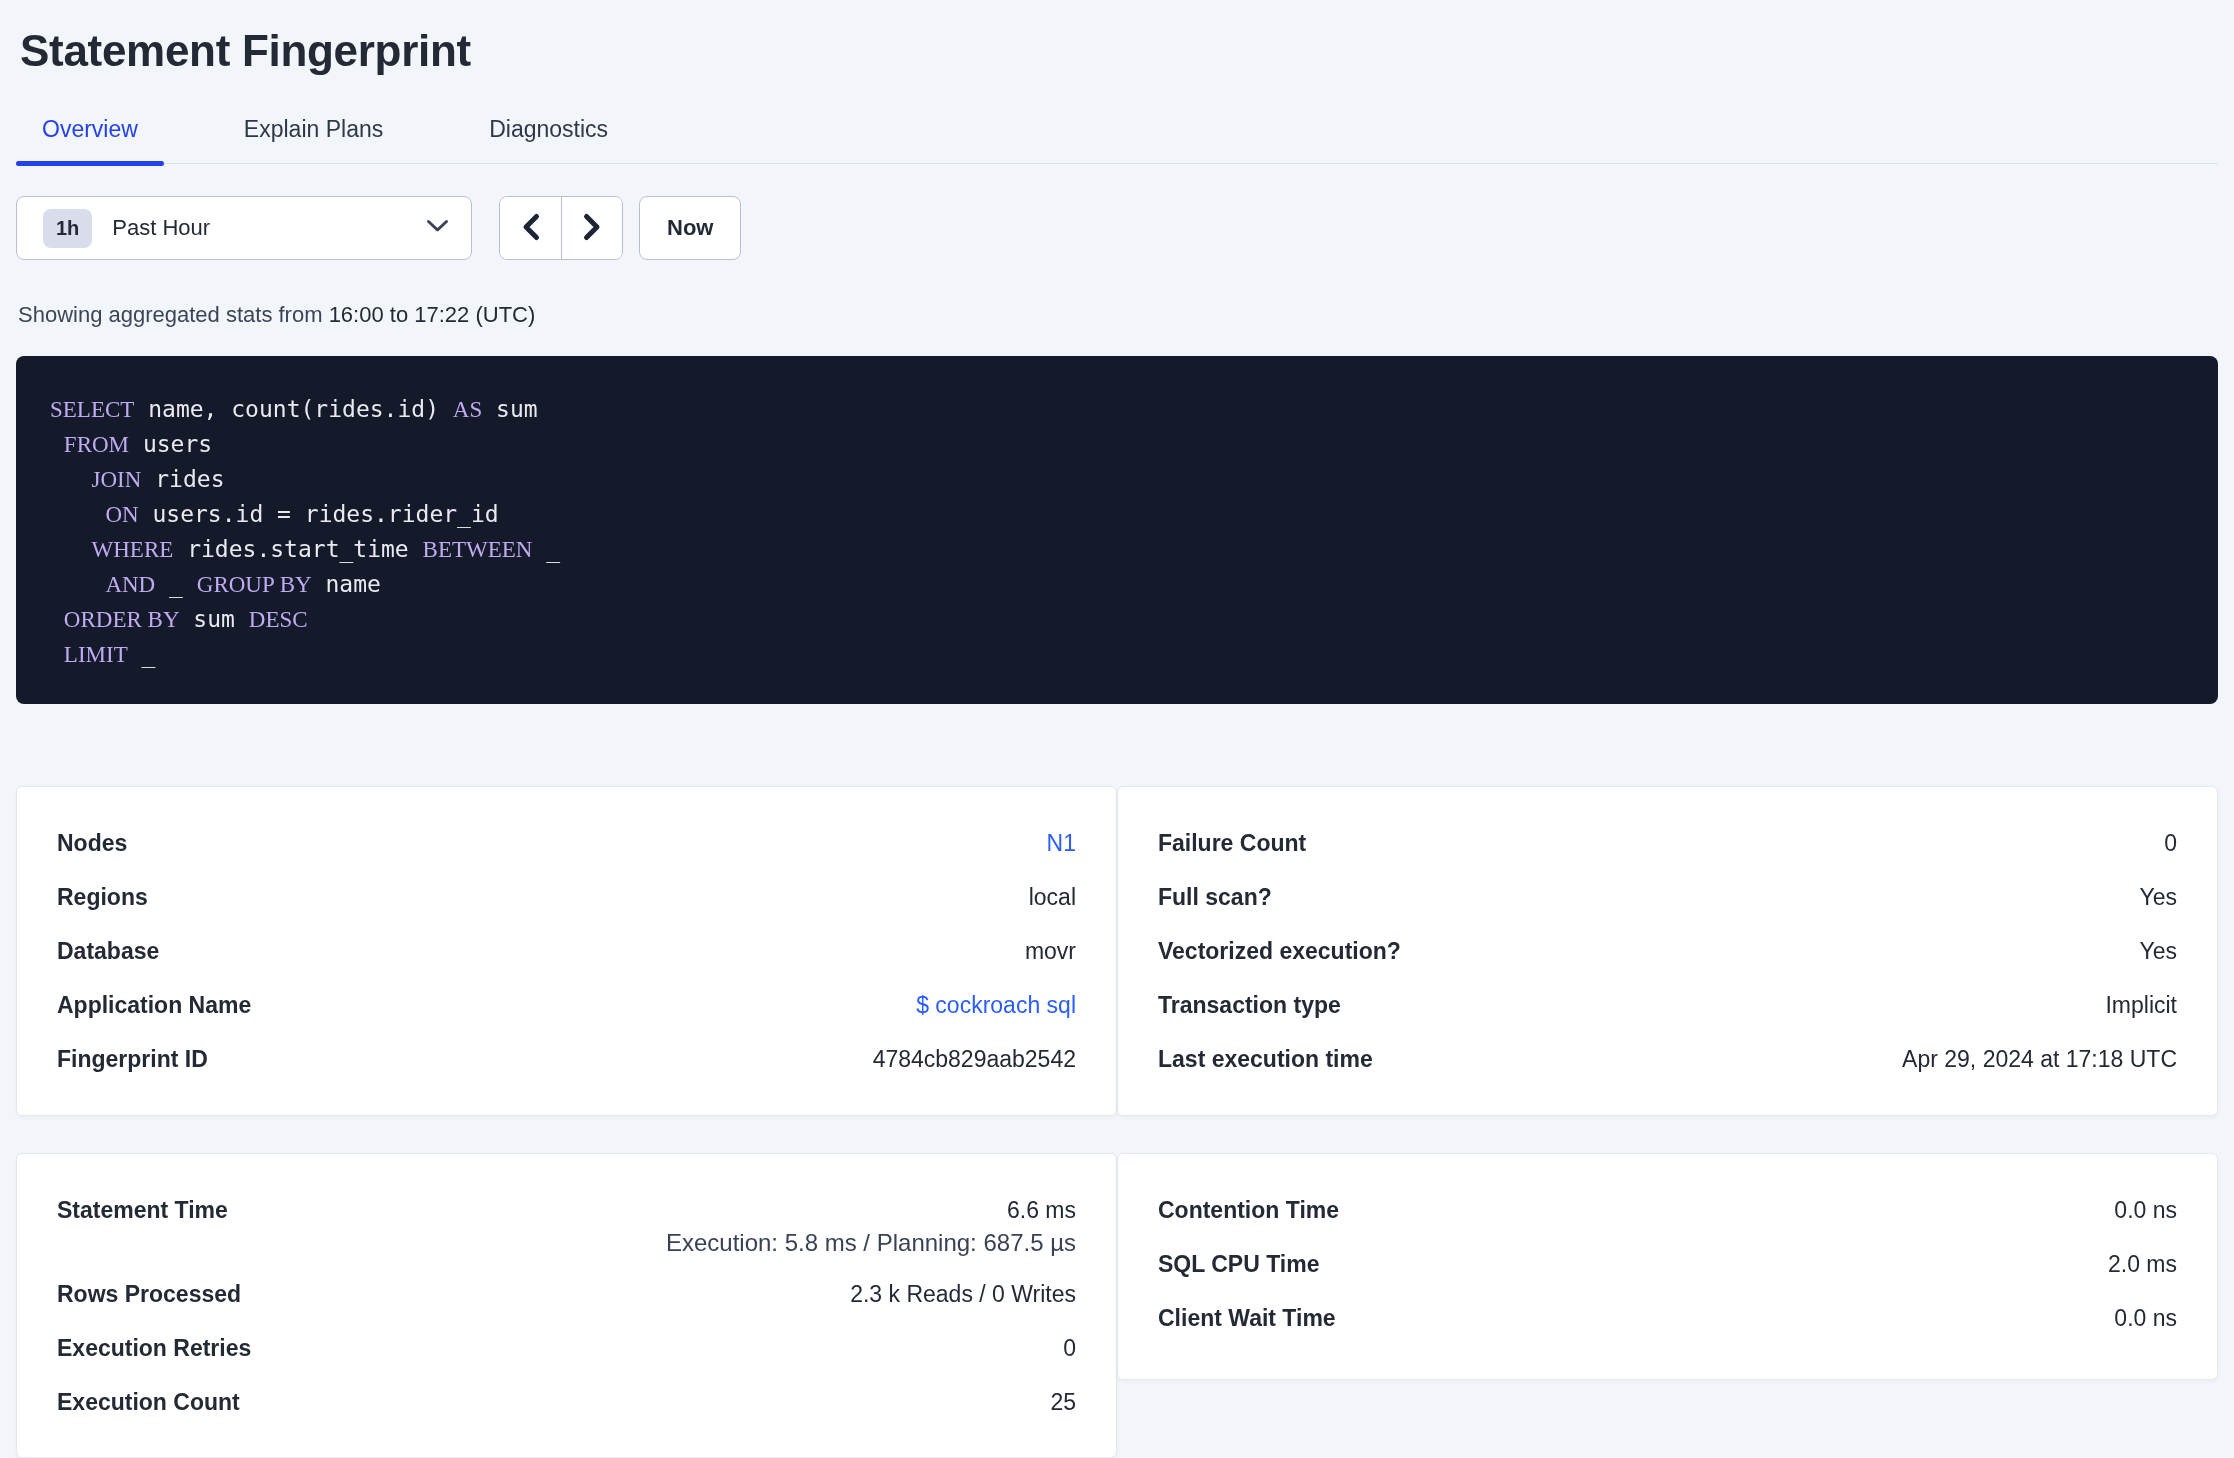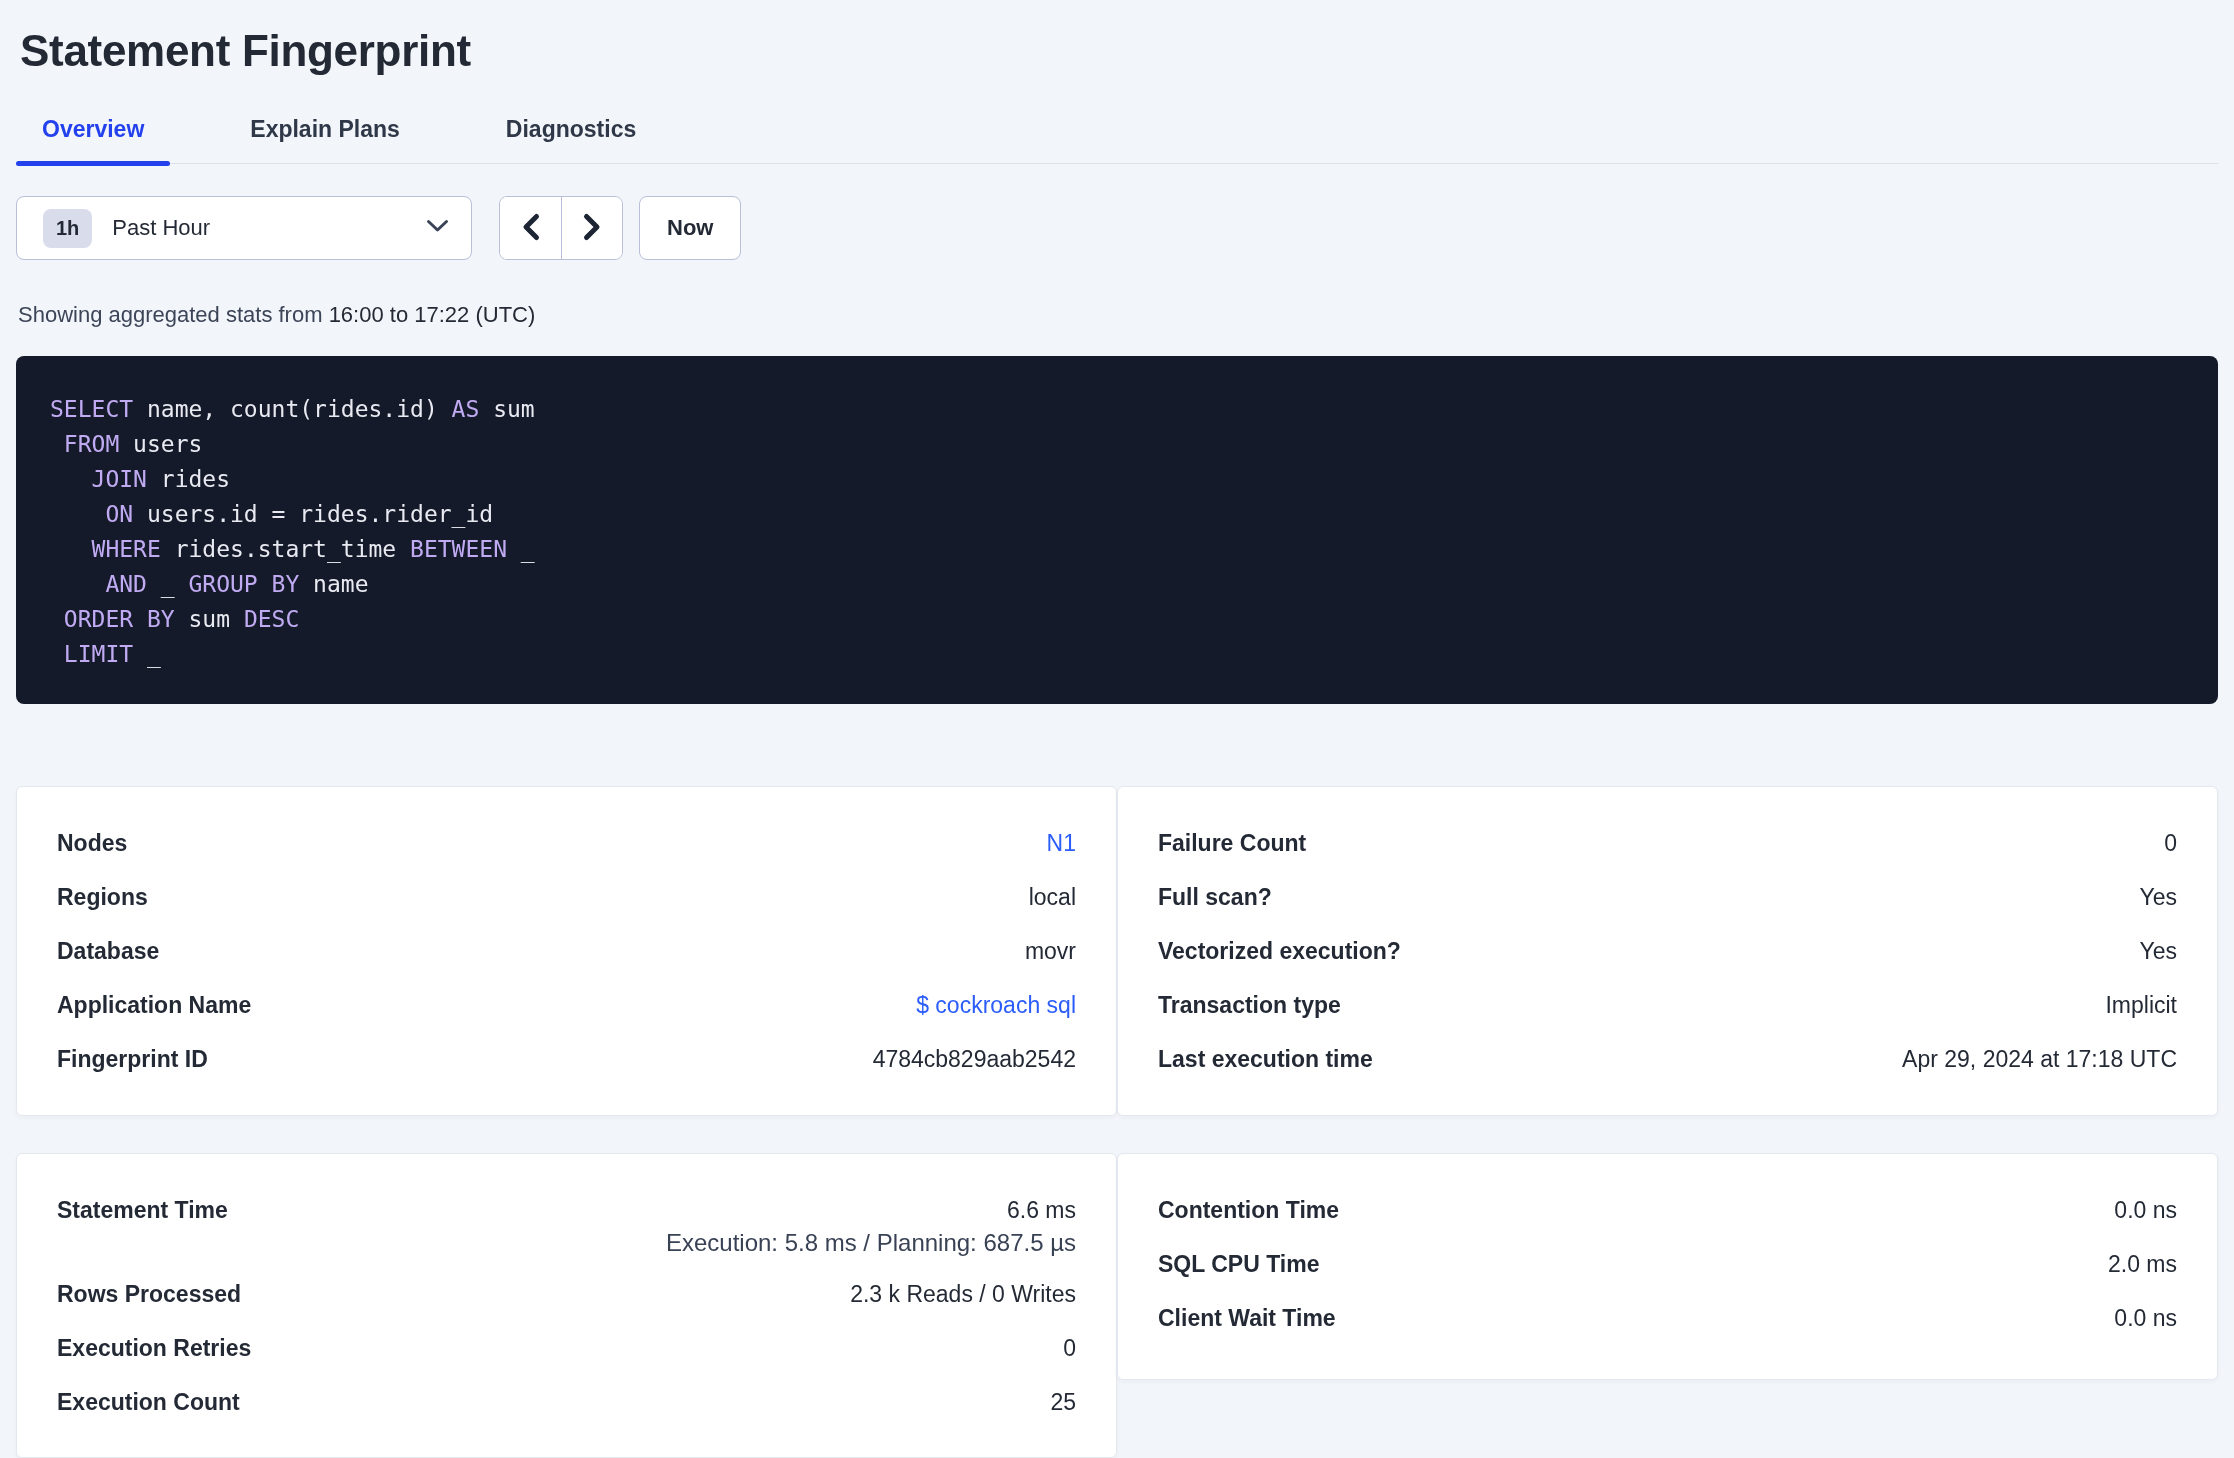--- a/index.html
+++ b/index.html
@@ -18,21 +18,21 @@
   
   .tabs-bar {
     margin: 34px 16px 0;
     display: flex;
     border-bottom: 1px solid #dde1ea;
   }
   .tab {
     padding: 6px 26px 20px;
     margin-right: 54px;
     font-size: 23px;
-    font-weight: 700;
+    font-weight: 400;
     color: #2f3848;
     position: relative;
     cursor: pointer;
     white-space: nowrap;
     text-align: center;
   }
   .tab.active { color: #2341ec; }
   .tab.active::after {
     content: "";
     position: absolute;
@@ -104,21 +104,21 @@
     background: #151a2b;
     border-radius: 8px;
     padding: 36px 34px;
     font-family: "DejaVu Sans Mono", "Liberation Mono", monospace;
     font-size: 23px;
     line-height: 35px;
     color: #e9eaf1;
     overflow: hidden;
   }
   .sql-line { white-space: pre; }
-  .kw { color: #c0abf2; }
+  .kw { color: #c0abf2; font-family: Liberation Serif, serif; }
 
   
   .cards-row { margin: 82px 16px 0; display: flex; align-items: flex-start; }
   .cards-row.second { margin-top: 37px; }
   .card {
     flex: 1;
     background: #fff;
     border: 1px solid #e4e8ef;
     border-radius: 6px;
     box-shadow: 0 2px 4px rgba(46,61,87,0.04);

